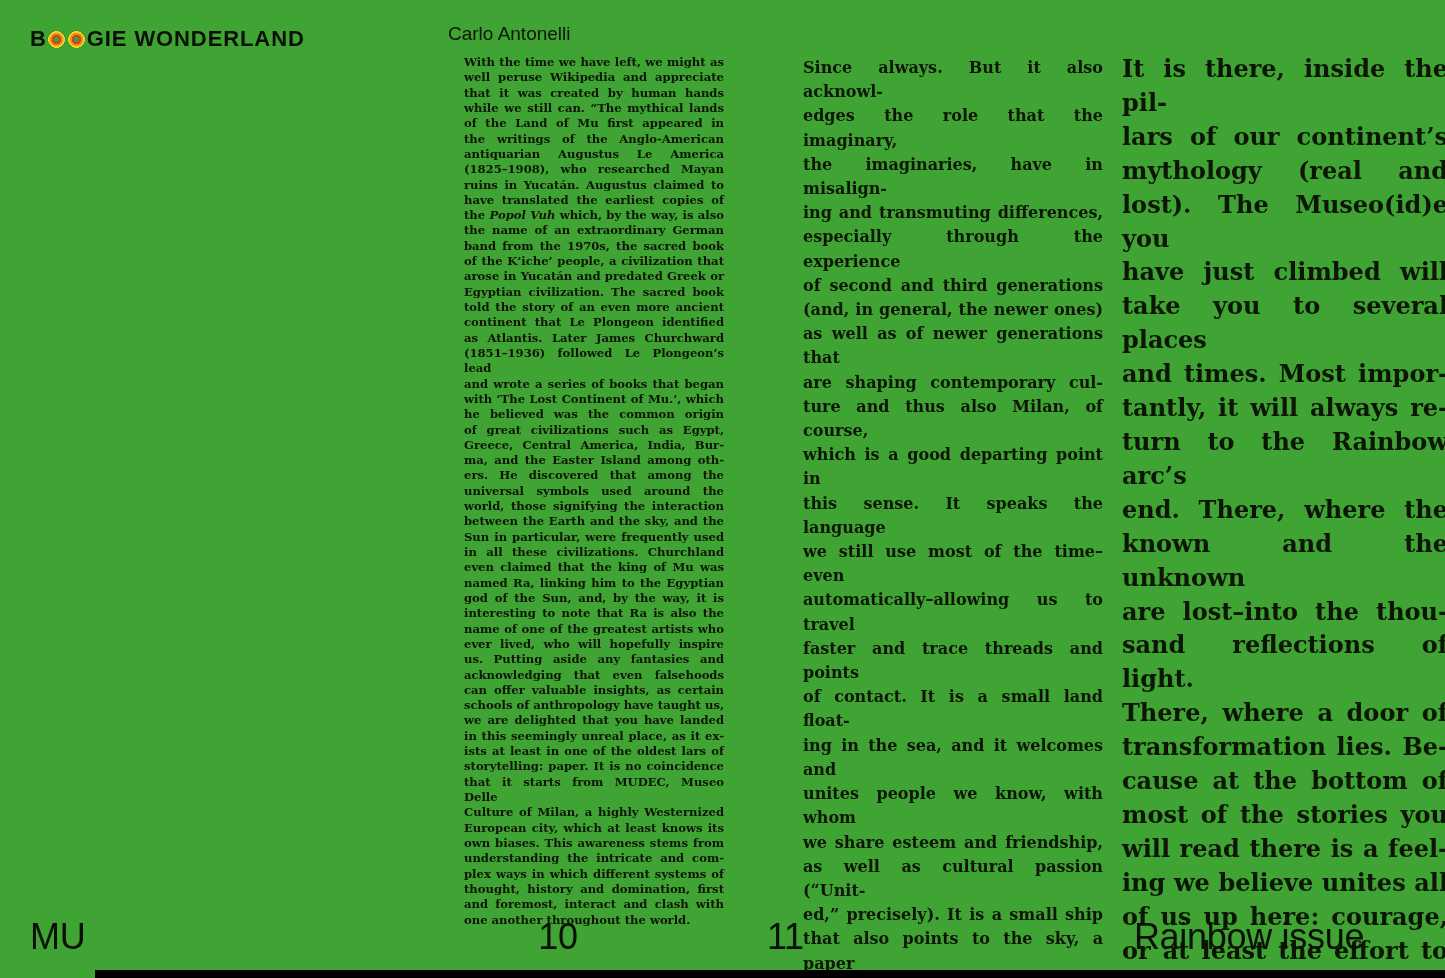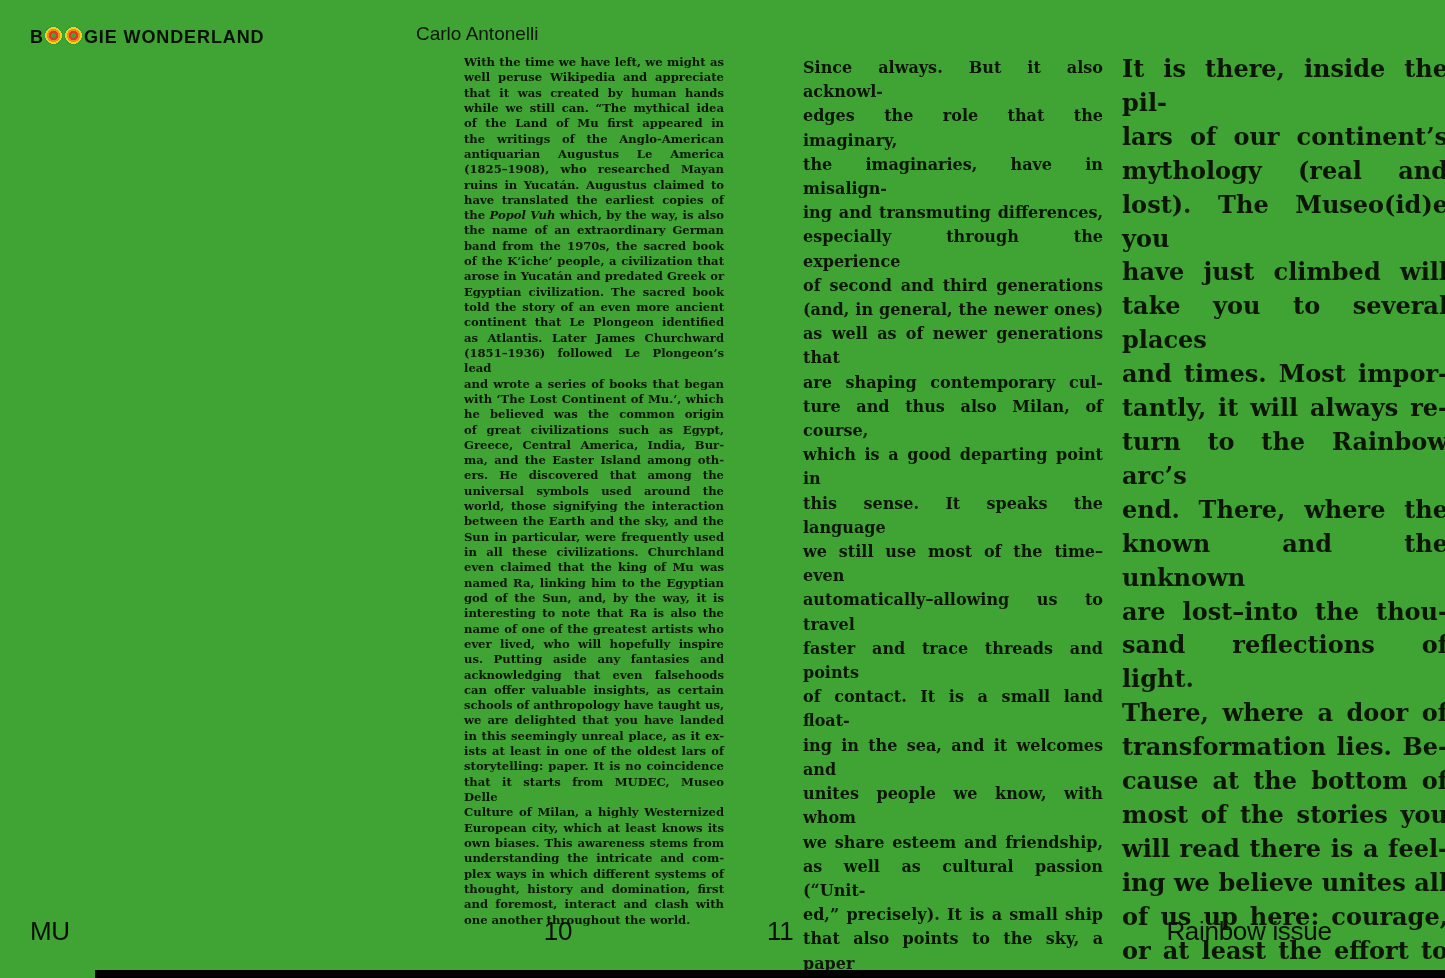--- a/index.html
+++ b/index.html
@@ -7,55 +7,55 @@
     width:1445px;height:978px;overflow:hidden;position:relative;
     background:#3FA434;
     font-family:"Liberation Sans", sans-serif;
   }
   .page{position:absolute;inset:0;}
 
   
   .logo{
     position:absolute;left:30px;top:26px;
     font-family:"Liberation Sans", sans-serif;
-    font-weight:700;font-size:18px;letter-spacing:0.9px;
+    font-weight:700;font-size:22px;letter-spacing:0.9px;
     color:#0b1006;white-space:nowrap;
   }
   .rainbow-o{
     display:inline-block;width:19px;height:19px;border-radius:50%;
     vertical-align:-2.5px;margin:0 0.5px;
     background:radial-gradient(circle at 50% 50%,
       #3FA434 0 19%,
       #d83b27 19% 35%,
       #ef8b1f 35% 48%,
       #f2d412 48% 62%,
       #2f9e3a 62% 79%,
       #2b5fd9 79% 97%,
       rgba(0,0,0,0) 97%);
   }
   .author{
-    position:absolute;left:416px;top:23px;
+    position:absolute;left:448px;top:23px;
     font-size:19px;color:#10150b;
   }
 
   
   .col{
     position:absolute;color:#0D1505;
     font-family:"DejaVu Serif", serif;
     margin-left:36px;
   }
   .col .line{text-align:justify;text-align-last:justify;}
   .col .line.last{text-align-last:left;}
   .col1{left:428px;top:55px;width:260px;font-size:11.6px;line-height:15.31px;font-weight:700;}
   .col2{left:767px;top:56px;width:300px;font-size:16px;line-height:24.2px;font-weight:700;}
   .col3{left:1086px;top:52px;width:326px;font-size:24px;line-height:33.9px;font-weight:700;}
 
   
   .footer-item{
-    position:absolute;top:916px;font-size:26px;color:#0b1006;
+    position:absolute;top:916px;font-size:36px;color:#0b1006;
     letter-spacing:-0.3px;font-family:"Liberation Sans", sans-serif;
   }
   .f-mu{left:30px;}
   .f-p10{left:428px;width:260px;text-align:center;}
   .f-p11{left:767px;}
   .f-issue{left:1086px;width:326px;text-align:center;}
 
   .bottom-bar{
     position:absolute;left:95px;right:0;bottom:0;height:8px;background:#000;
   }
@@ -68,21 +68,21 @@
   <div class="logo">
     <span>B</span><span class="rainbow-o"></span><span class="rainbow-o"></span><span>GIE WONDERLAND</span>
   </div>
 
   <div class="author">Carlo Antonelli</div>
 
   <section class="col col1">
       <div class="line">With the time we have left, we might as</div>
       <div class="line">well peruse Wikipedia and appreciate</div>
       <div class="line">that it was created by human hands</div>
-      <div class="line">while we still can. “The mythical idea</div>
+      <div class="line">while we still can. “The mythical lands</div>
       <div class="line">of the Land of Mu first appeared in</div>
       <div class="line">the writings of the Anglo-American</div>
       <div class="line">antiquarian Augustus Le America</div>
       <div class="line">(1825–1908), who researched Mayan</div>
       <div class="line">ruins in Yucatán. Augustus claimed to</div>
       <div class="line">have translated the earliest copies of</div>
       <div class="line">the <em>Popol Vuh</em> which, by the way, is also</div>
       <div class="line">the name of an extraordinary German</div>
       <div class="line">band from the 1970s, the sacred book</div>
       <div class="line">of the K’iche’ people, a civilization that</div>

